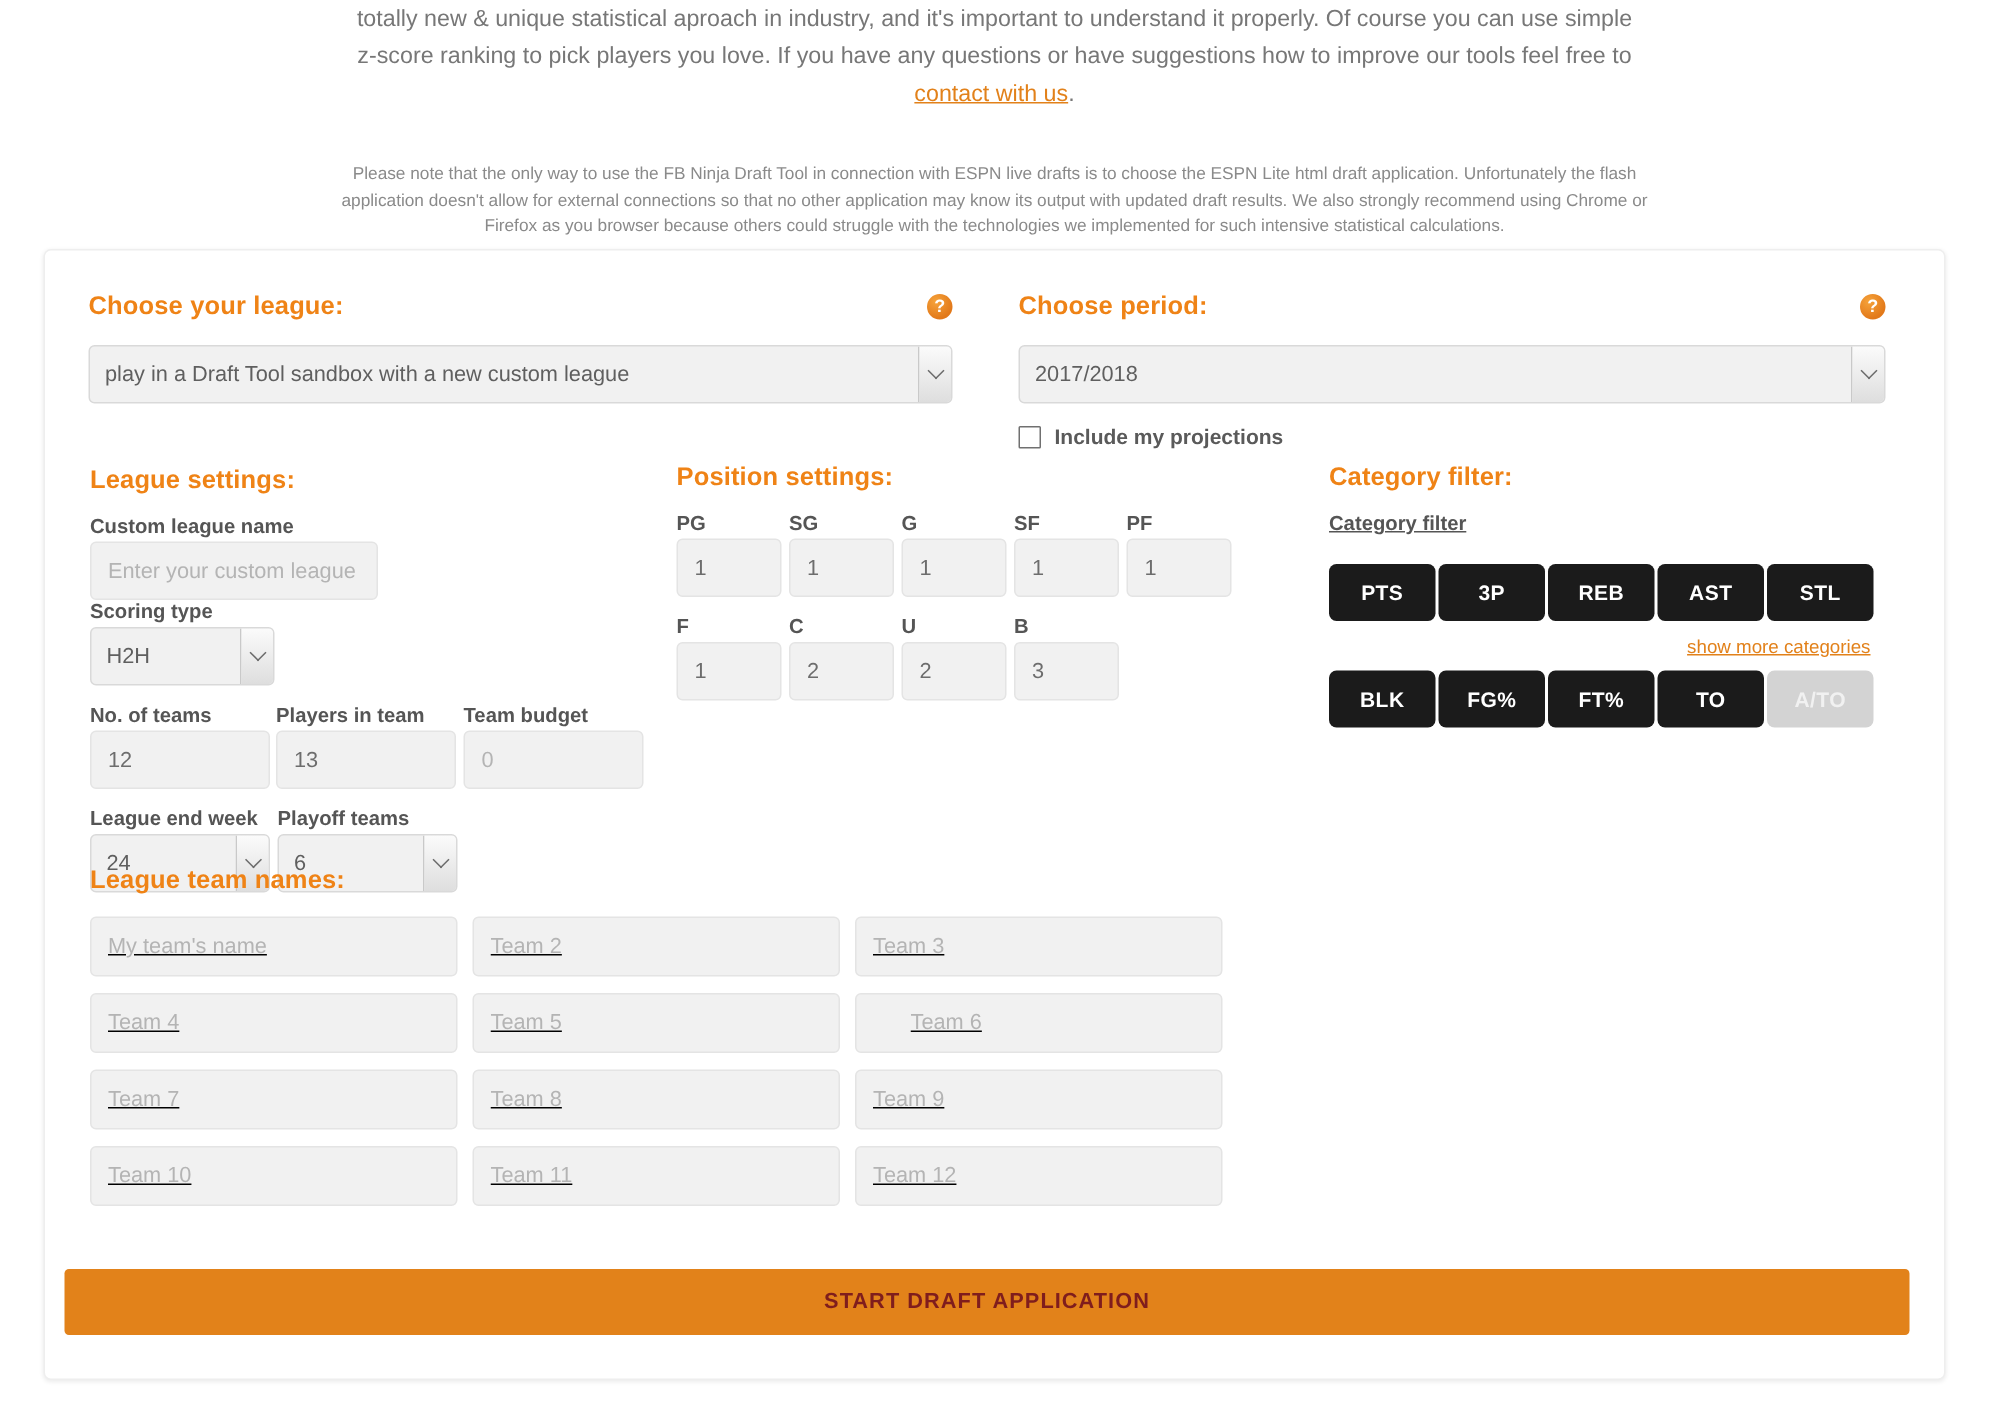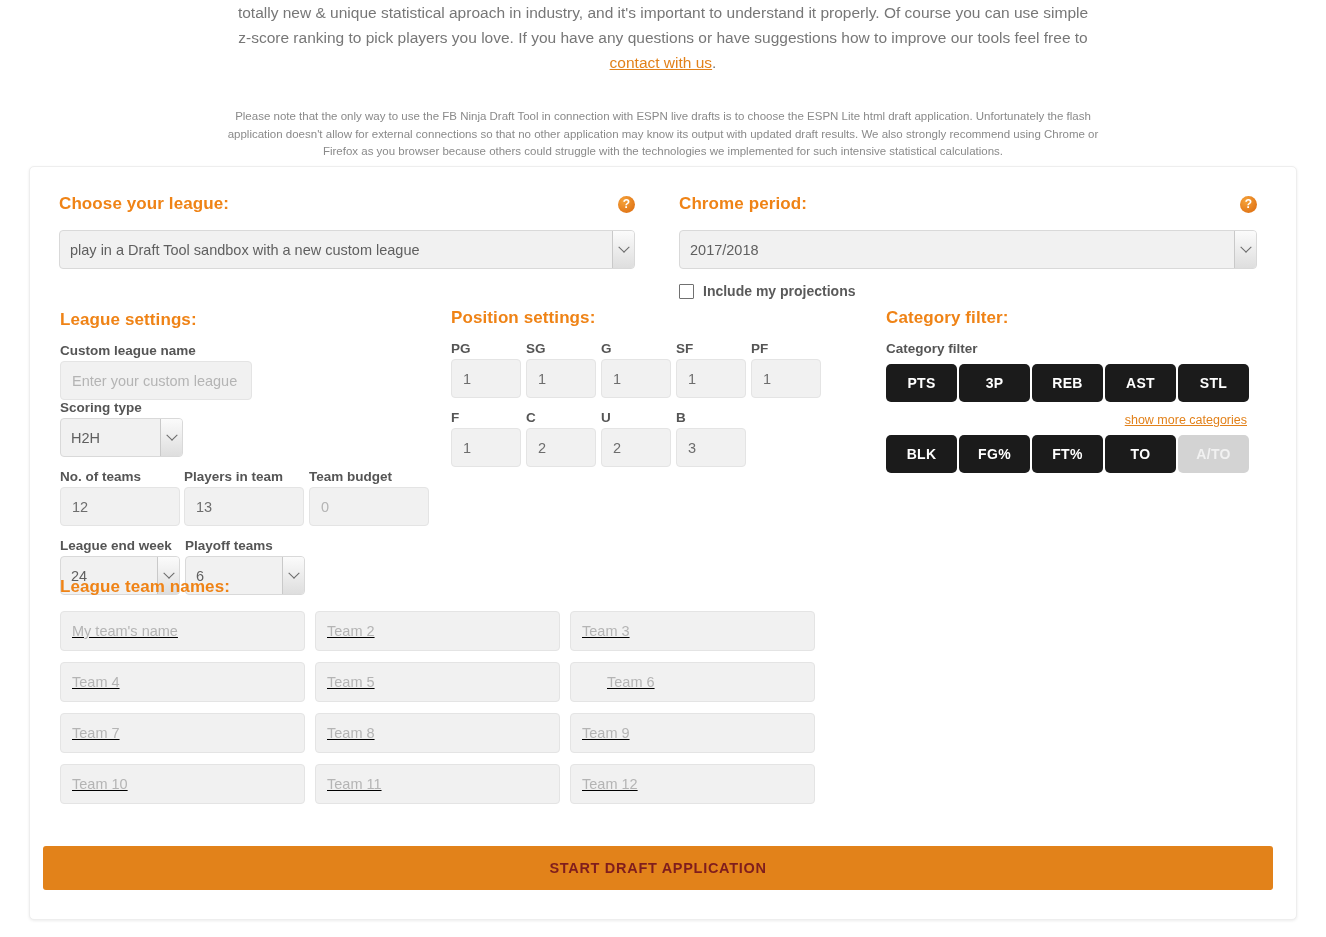--- a/index.html
+++ b/index.html
@@ -203,21 +203,21 @@
       <div class="selwrap" style="margin-top:16px;">
         <select class="sel">
           <option>play in a Draft Tool sandbox with a new custom league</option>
         </select>
         <span class="btn-arrow"></span>
       </div>
     </div>
 
     <div style="position:absolute;left:649px;top:27px;width:578px;">
       <div style="display:flex;align-items:center;justify-content:space-between;">
-        <div class="sec-title">Chrome period:</div>
+        <div class="sec-title">Choose period:</div>
         <div class="help-icon">?</div>
       </div>
       <div class="selwrap" style="margin-top:16px;">
         <select class="sel">
           <option>2017/2018</option>
         </select>
         <span class="btn-arrow"></span>
       </div>
       <div class="chk-row" style="margin-top:14px;">
         <span class="chk-box"></span>
@@ -322,23 +322,23 @@
         </div>
         <div style="width:70px;">
           <label class="fld-label">B</label>
           <input class="inp" value="3" style="">
         </div>
       </div>
     </div>
 
     <div style="position:absolute;left:856px;top:141px;width:380px;">
       <div class="sec-title">Category filter:</div>
-      <div class="fld-label" style="margin-top:13px;">Category filter</div>
-
-      <div style="display:flex;gap:2px;margin-top:8px;">
+      <div class="fld-label" style="margin-top:13px;text-decoration:underline;">Category filter</div>
+
+      <div style="display:flex;gap:2px;margin-top:20px;">
         <button class="cat-btn">PTS</button>
         <button class="cat-btn">3P</button>
         <button class="cat-btn">REB</button>
         <button class="cat-btn">AST</button>
         <button class="cat-btn">STL</button>
       </div>
 
       <div style="text-align:right;margin-top:8px;width:361px;">
         <span class="link-orange" style="font-size:12.5px;">show more categories</span>
       </div>

